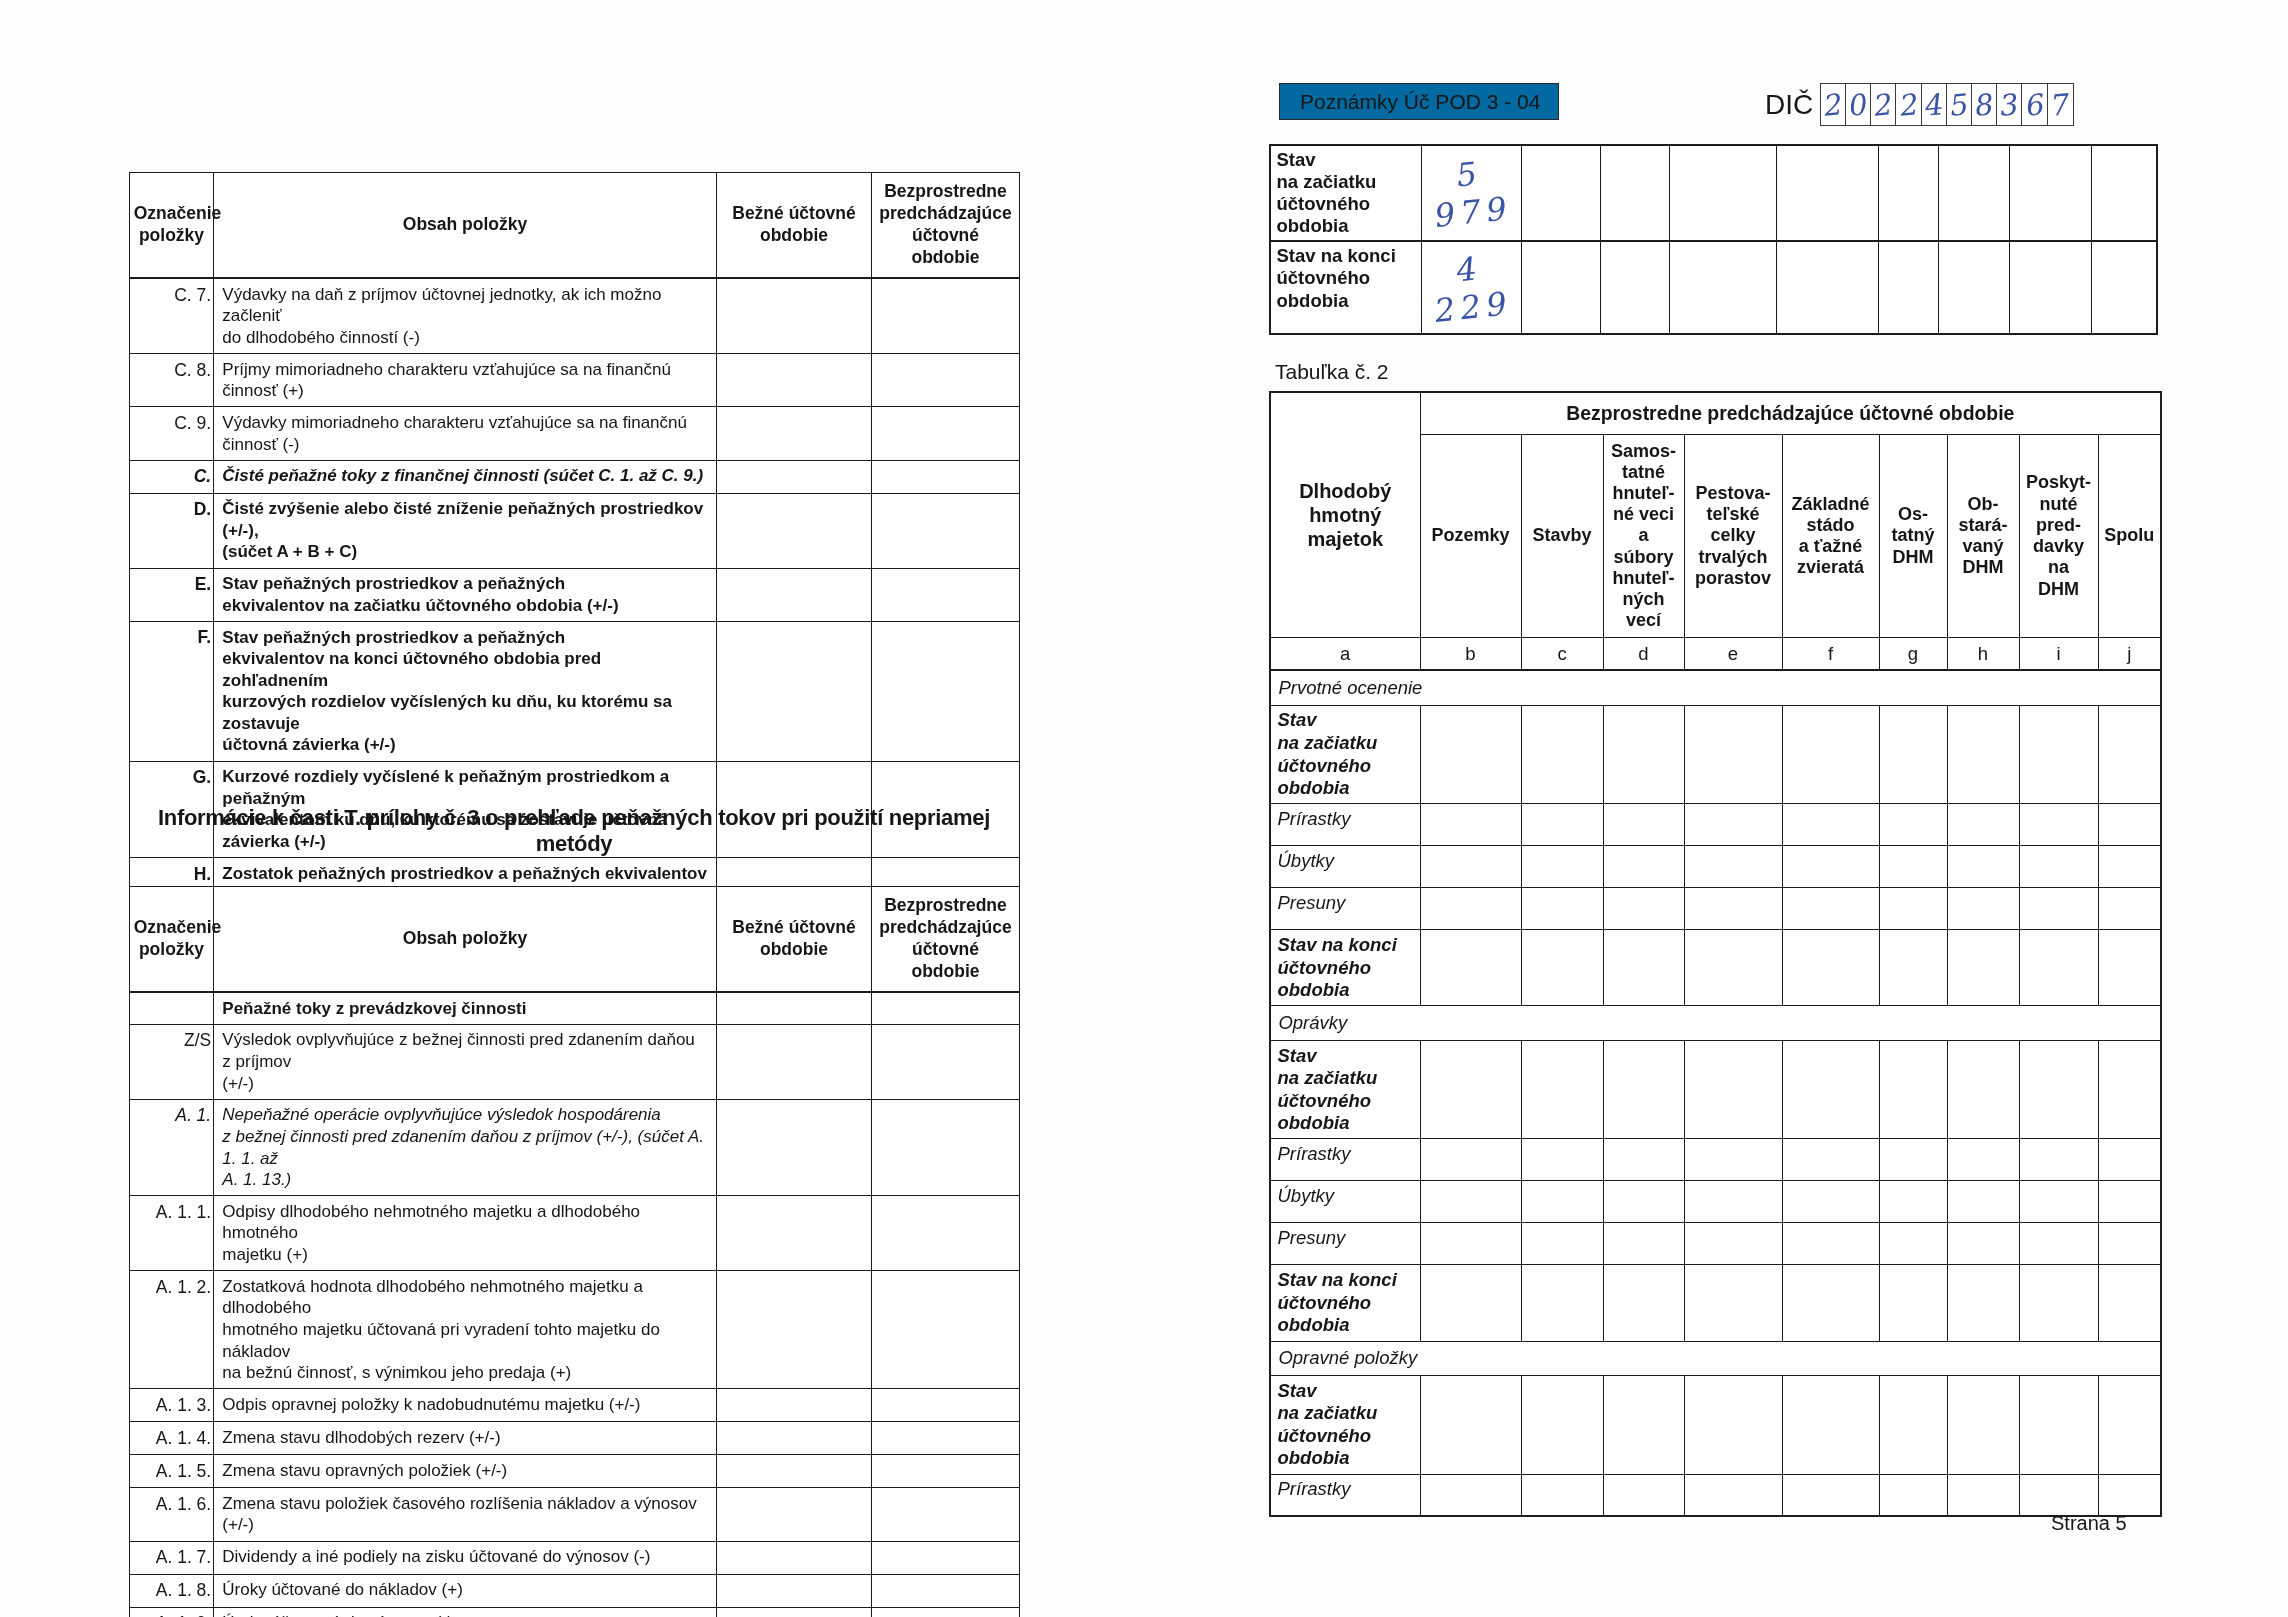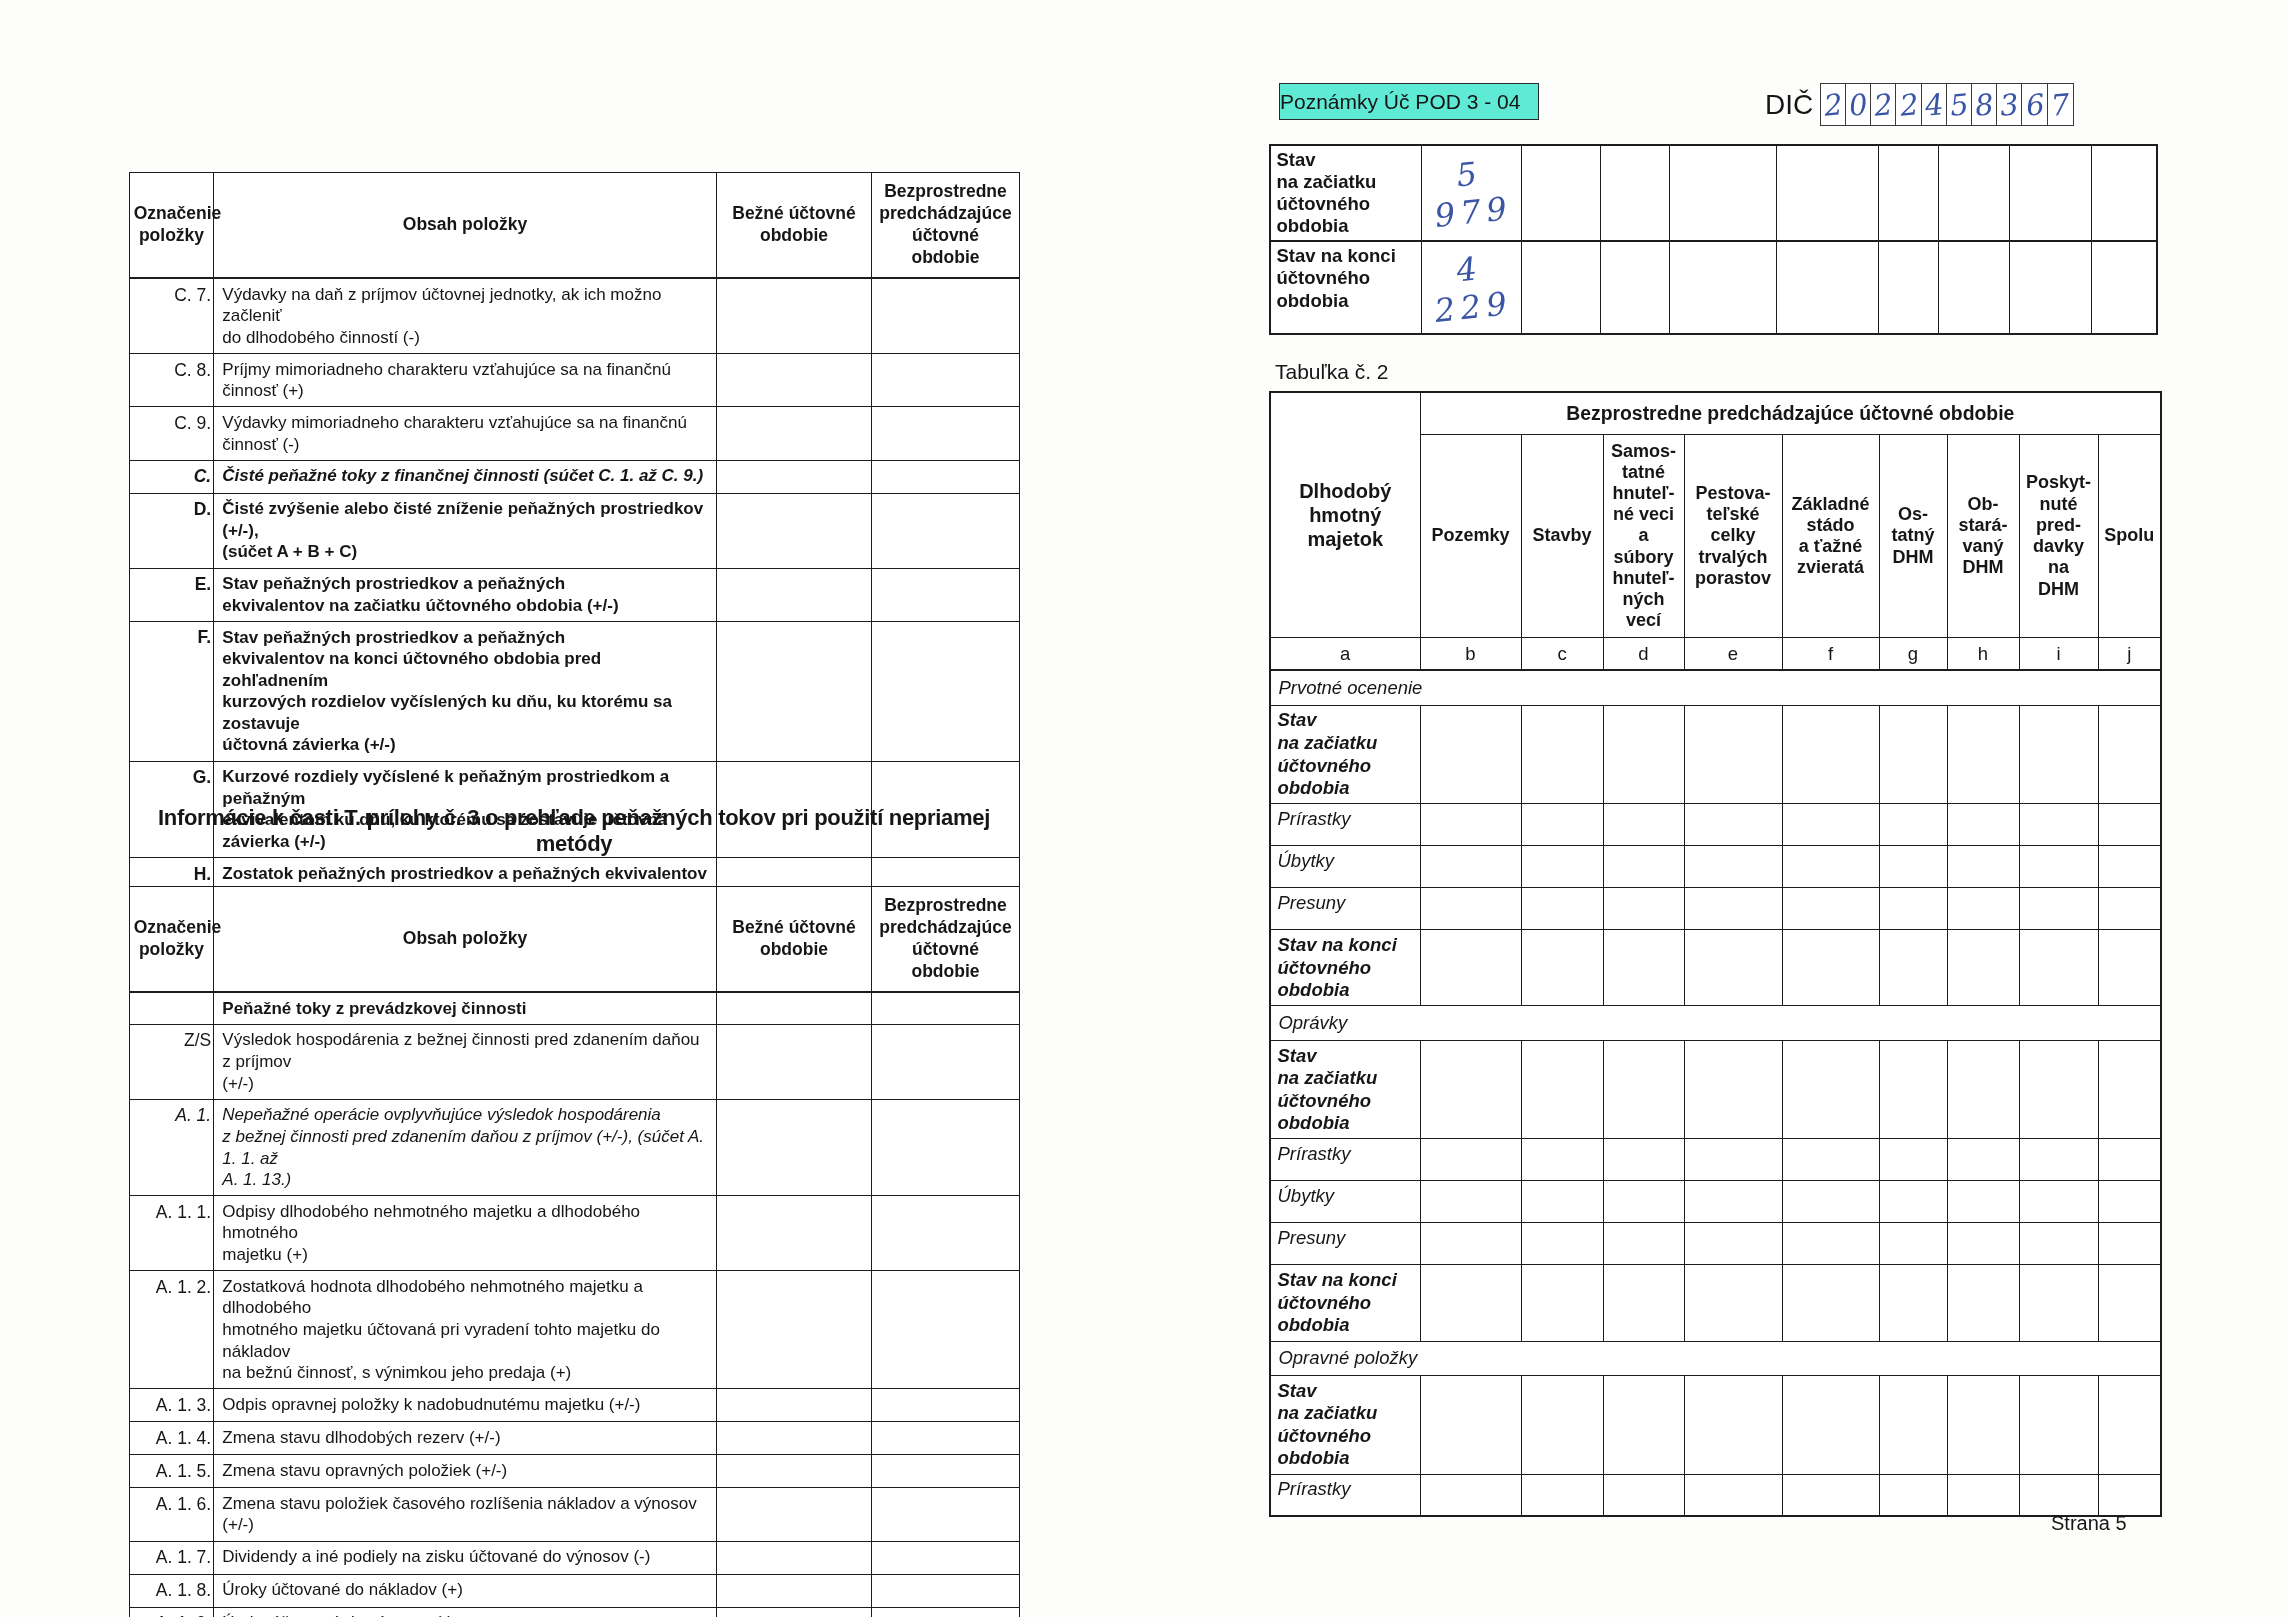--- a/index.html
+++ b/index.html
@@ -27,21 +27,21 @@
   #left-table-1{left:129px;top:172px;}
   #left-table-2{left:129px;top:886px;}
   #section-title{
     position:absolute;left:120px;top:805px;width:908px;text-align:center;
     font-size:22px;font-weight:700;letter-spacing:-0.3px;
   }
 
   
   #form-box{
     position:absolute;left:1279px;top:83px;width:258px;height:35px;
-    border:1.8px solid #2a2a2a;font-size:21px;line-height:35px;padding-left:0;background:#5eead4;
+    border:1.8px solid #2a2a2a;font-size:21px;line-height:35px;padding-left:20px;background:#0369a1;
   }
   #dic-wrap{position:absolute;left:1765px;top:83px;display:flex;align-items:center;}
   #dic-label{font-size:28px;margin-right:8.3px;}
   #dic-boxes{display:flex;}
   .dbox{
     width:25px;height:41px;border:1.8px solid #3a3a3a;margin-left:-1.8px;background:#fff;
     display:flex;align-items:center;justify-content:center;overflow:visible;
   }
   .hand{font-family:"DejaVu Serif",serif;font-style:italic;color:#3a54a6;}
   .digit{font-size:29px;transform:rotate(-5deg);}
@@ -195,21 +195,21 @@
       </thead>
     <tbody id="lt1-body">
         <tr>
           <td class="code bold"></td>
           <td class="desc bold">Peňažné toky z prevádzkovej činnosti</td>
           <td class="val"></td>
           <td class="val"></td>
         </tr>
         <tr>
           <td class="code ">Z/S</td>
-          <td class="desc ">Výsledok hospodárenia z bežnej činnosti pred zdanením daňou z príjmov
+          <td class="desc ">Výsledok ovplyvňujúce z bežnej činnosti pred zdanením daňou z príjmov
 (+/-)</td>
           <td class="val"></td>
           <td class="val"></td>
         </tr>
         <tr>
           <td class="code italic">A. 1.</td>
           <td class="desc italic">Nepeňažné operácie ovplyvňujúce výsledok hospodárenia
 z bežnej činnosti pred zdanením daňou z príjmov (+/-), (súčet A. 1. 1. až
 A. 1. 13.)</td>
           <td class="val"></td>

